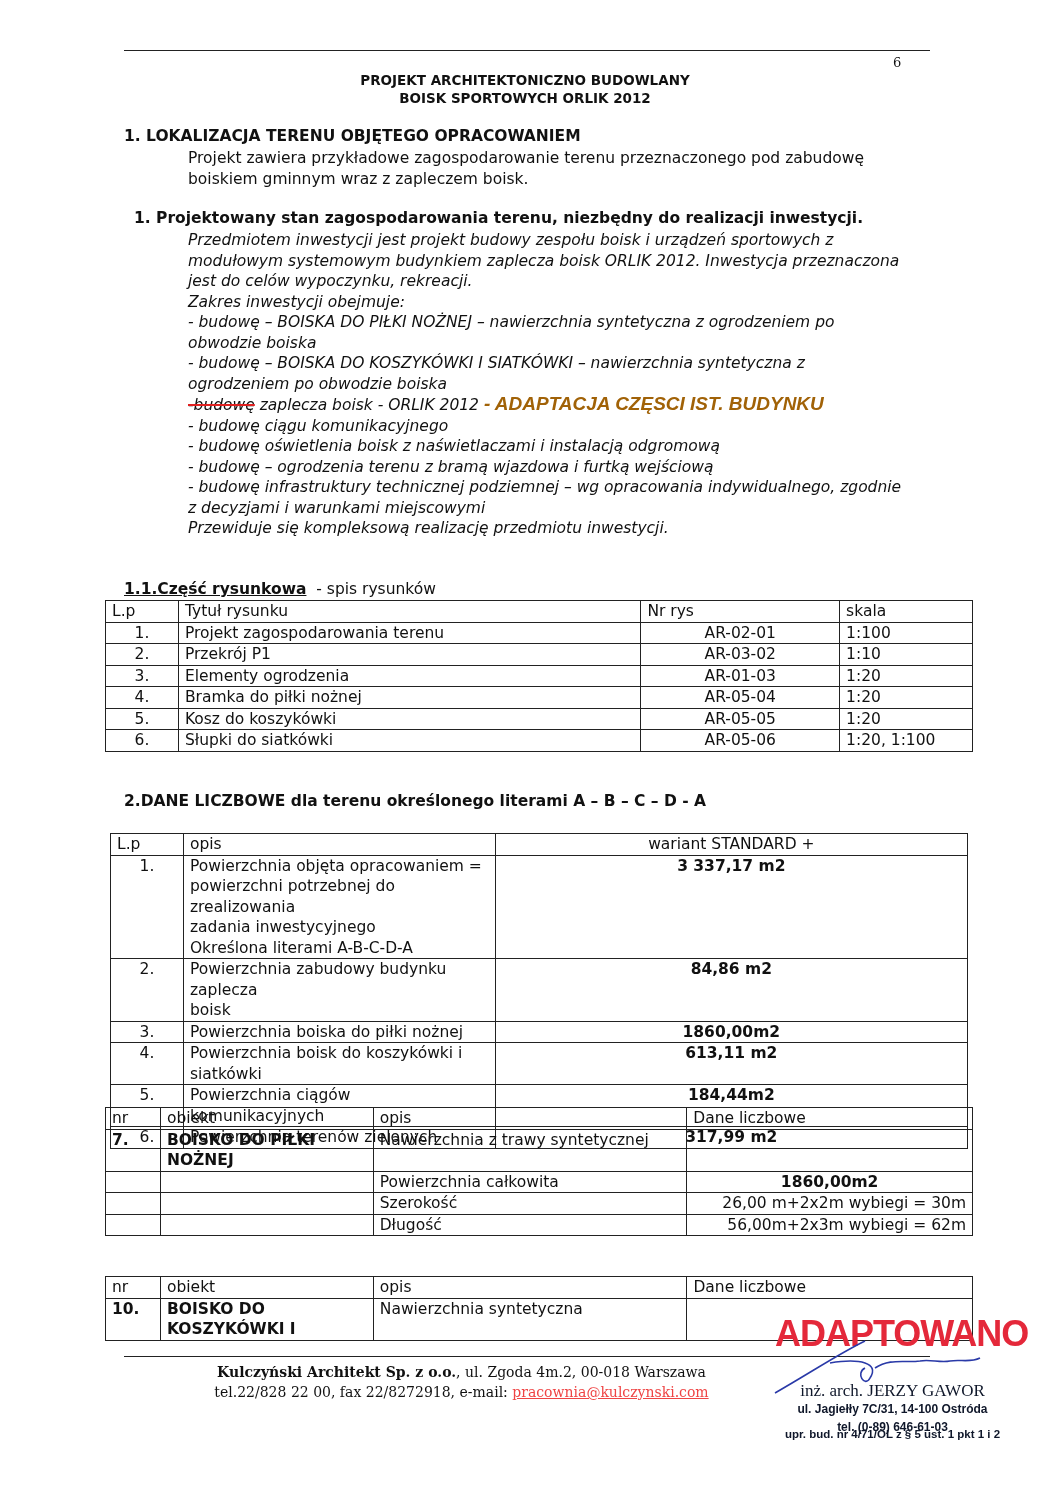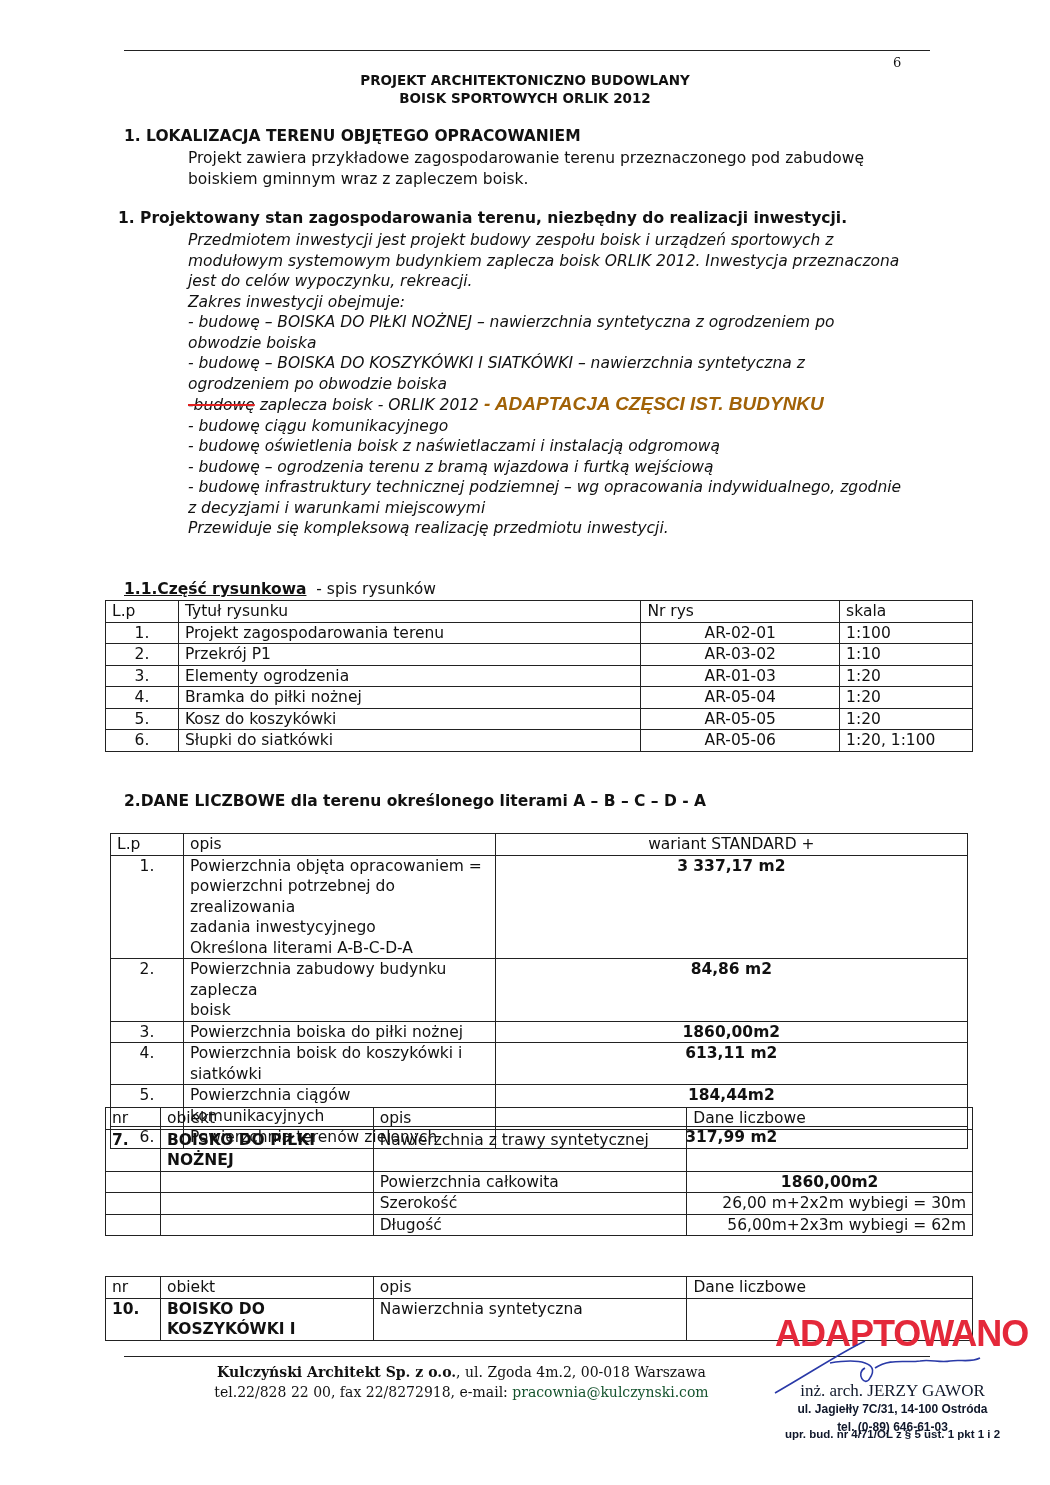--- a/index.html
+++ b/index.html
@@ -12,41 +12,41 @@
   .h1 { font-weight: bold; font-size: 15.5px; }
   .para { line-height: 20.5px; }
   .line { white-space: nowrap; }
   .strike { text-decoration: line-through; text-decoration-color: #e02020; text-decoration-thickness: 2px; }
   .red-note { color: #a16207; font-family: "Liberation Sans", sans-serif; font-weight: bold; font-size: 19px; }
   table { border-collapse: collapse; position: absolute; font-size: 15.5px; padding-left: 28px; }
   td { border: 1.5px solid #222; padding: 0 6px; vertical-align: top; line-height: 20.5px; }
   .c { text-align: center; }
   .b { font-weight: bold; }
   .footer { font-family: "DejaVu Serif", serif; font-size: 14px; left: 0; width: 923px; text-align: center; line-height: 20px; }
-  .link { color: #14532d; }
+  .link { color: #ef4444; text-decoration: underline; }
   .stamp-title { color: #e4283a; font-family: "Liberation Sans", sans-serif; font-weight: bold; font-size: 36px; letter-spacing: -1px; }
   .stamp-text { color: #0f172a; font-family: "Liberation Sans", sans-serif; font-weight: bold; text-align: center; }
 </style>
 </head>
 <body>
 
 <div class="rule" style="left:124px; top:50px; width:806px;"></div>
 <div class="abs page-num" style="left:893px; top:55px;">6</div>
 <div class="abs doc-title" style="top:71px;">
   <div>PROJEKT ARCHITEKTONICZNO BUDOWLANY</div>
   <div>BOISK SPORTOWYCH ORLIK 2012</div>
 </div>
 
 <div class="abs h1" style="left:124px; top:127px;">1. LOKALIZACJA TERENU OBJĘTEGO OPRACOWANIEM</div>
 <div class="abs para" style="left:188px; top:148px;">
   <div class="line">Projekt zawiera przykładowe zagospodarowanie terenu przeznaczonego pod zabudowę</div>
   <div class="line">boiskiem gminnym wraz z zapleczem boisk.</div>
 </div>
 
-<div class="abs h1" style="left:118px; top:209px;">1. Projektowany stan zagospodarowania terenu, niezbędny do realizacji inwestycji.</div>
+<div class="abs h1" style="left:134px; top:209px;">1. Projektowany stan zagospodarowania terenu, niezbędny do realizacji inwestycji.</div>
 <div class="abs para" style="left:188px; top:230px;font-style:italic;">
   <div class="line">Przedmiotem inwestycji jest projekt budowy zespołu boisk i urządzeń sportowych z</div>
   <div class="line">modułowym systemowym budynkiem zaplecza boisk ORLIK 2012. Inwestycja przeznaczona</div>
   <div class="line">jest do celów wypoczynku, rekreacji.</div>
   <div class="line">Zakres inwestycji obejmuje:</div>
   <div class="line">-  budowę – BOISKA  DO PIŁKI NOŻNEJ – nawierzchnia syntetyczna z ogrodzeniem po</div>
   <div class="line">obwodzie boiska</div>
   <div class="line">-  budowę – BOISKA DO KOSZYKÓWKI I SIATKÓWKI – nawierzchnia syntetyczna z</div>
   <div class="line">ogrodzeniem po obwodzie boiska</div>
   <div class="line"><span class="strike">-budowę</span><span> zaplecza boisk - ORLIK 2012 </span><span class="red-note">- ADAPTACJA CZĘSCI IST. BUDYNKU</span></div>

